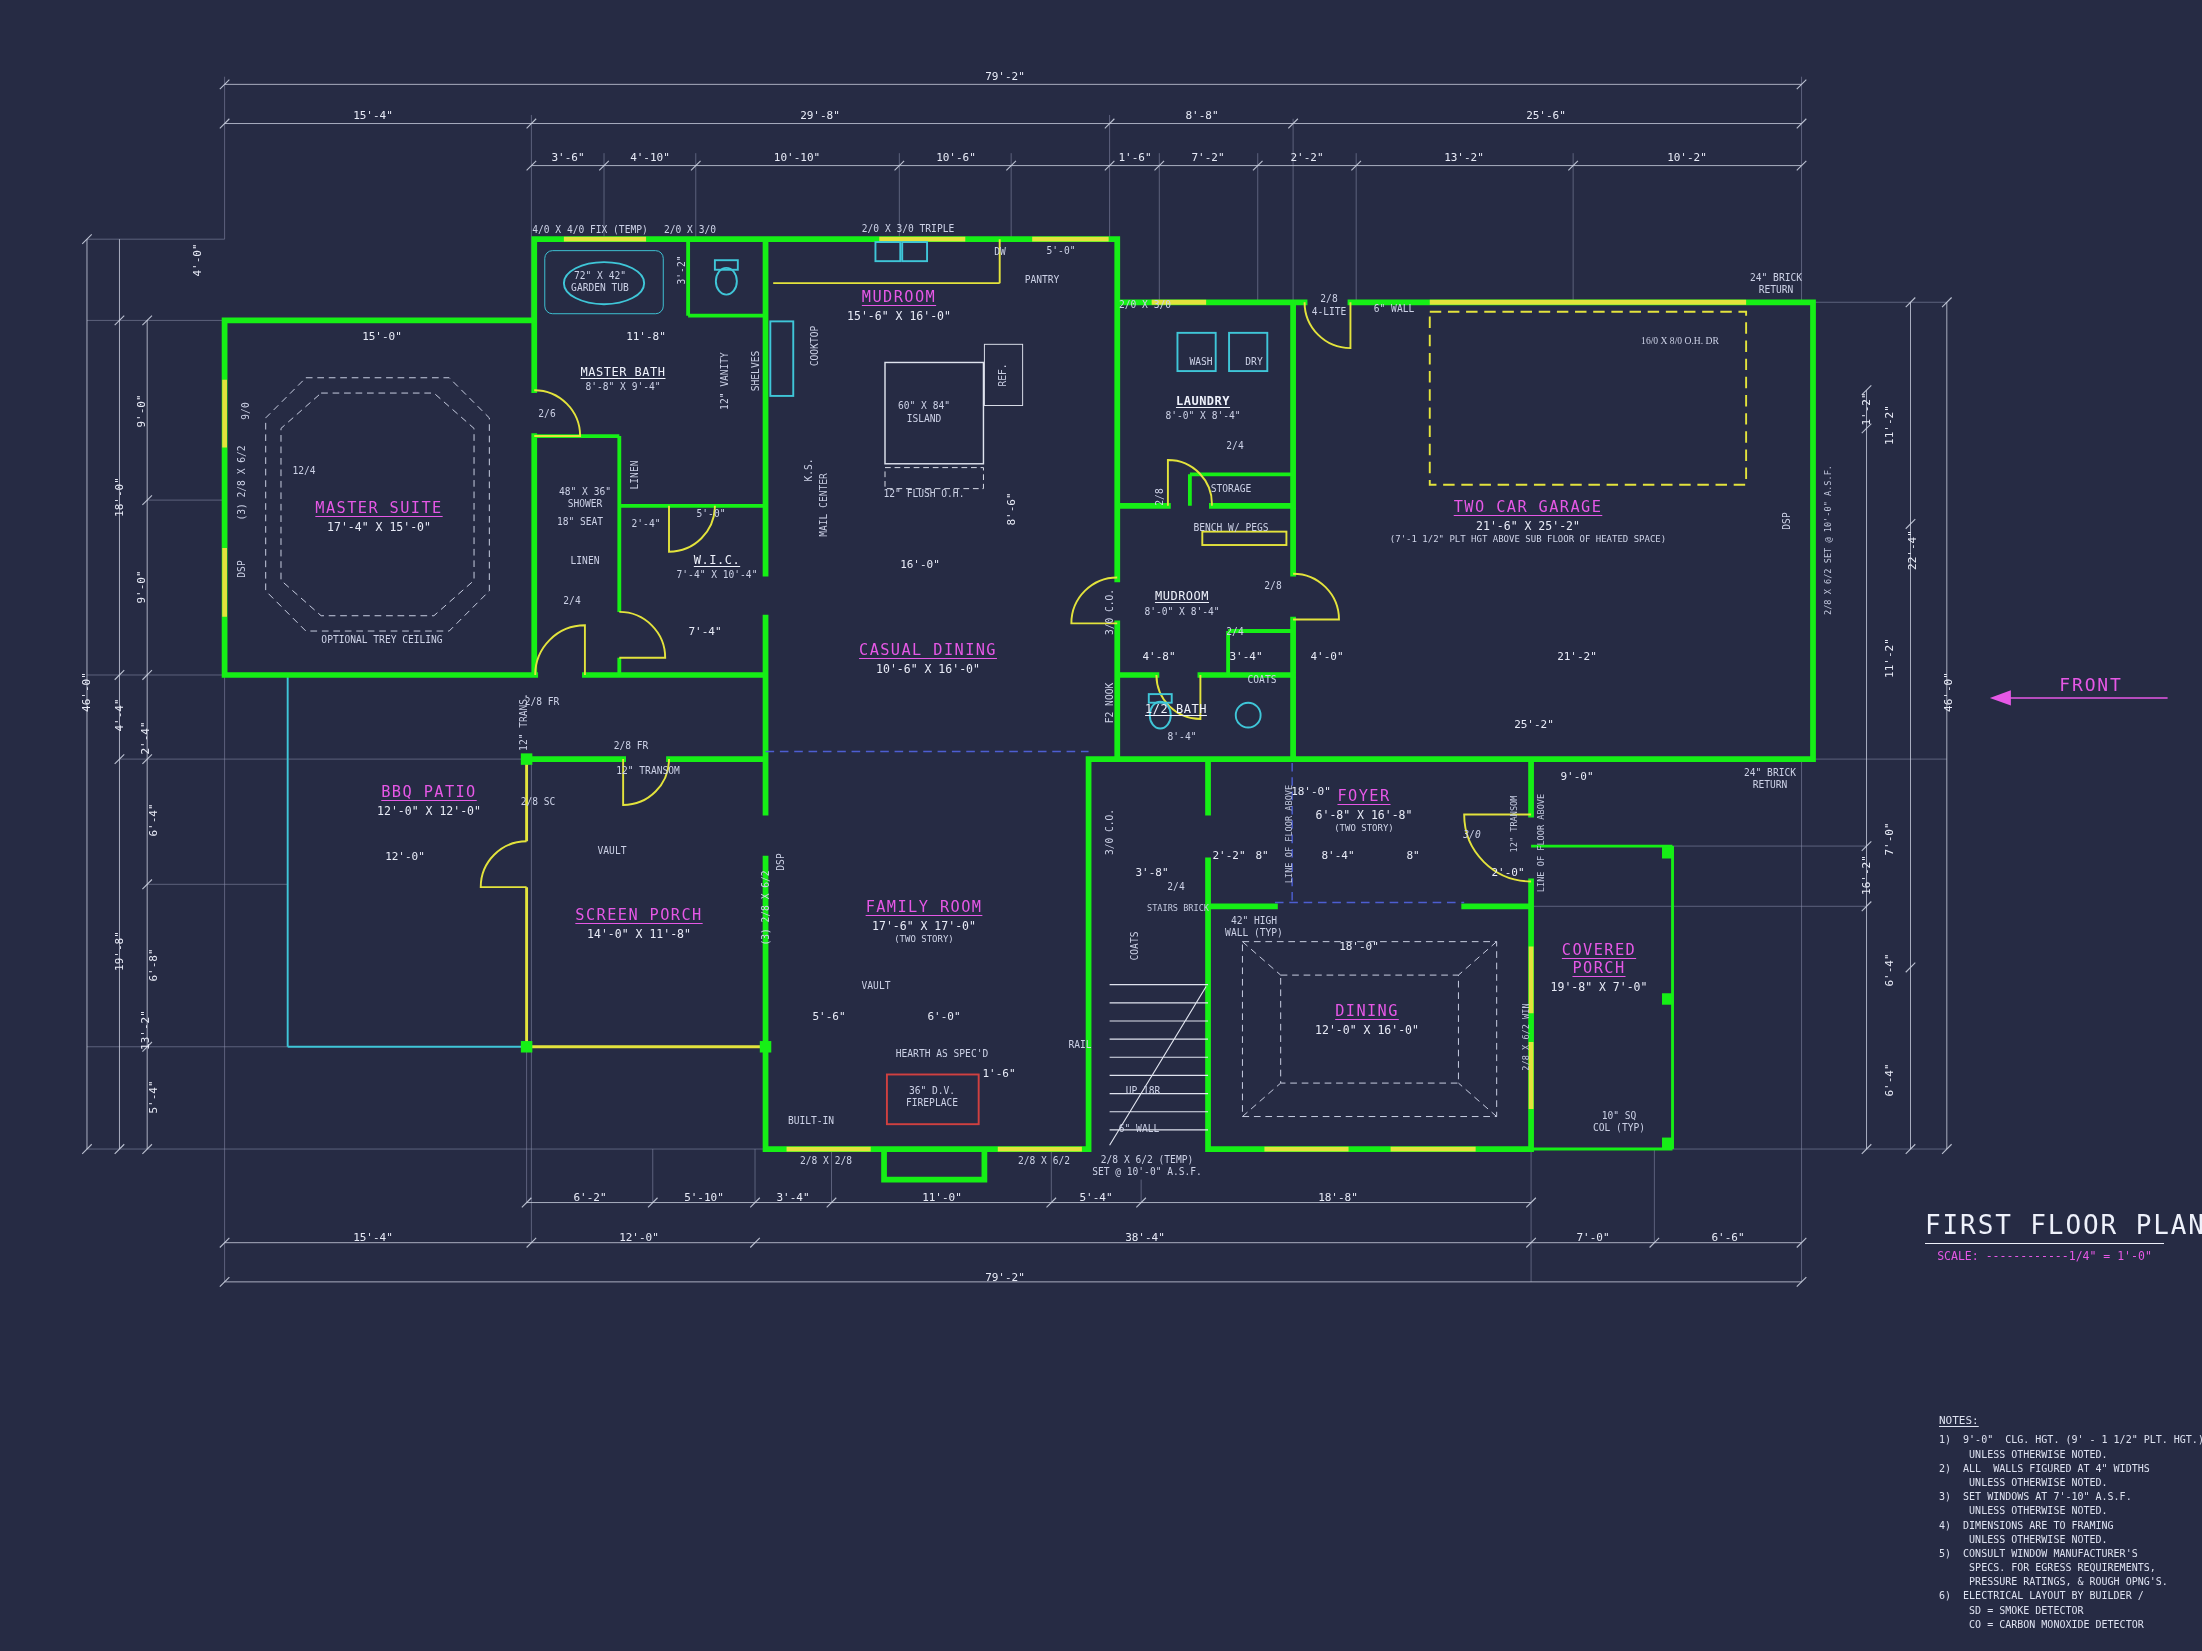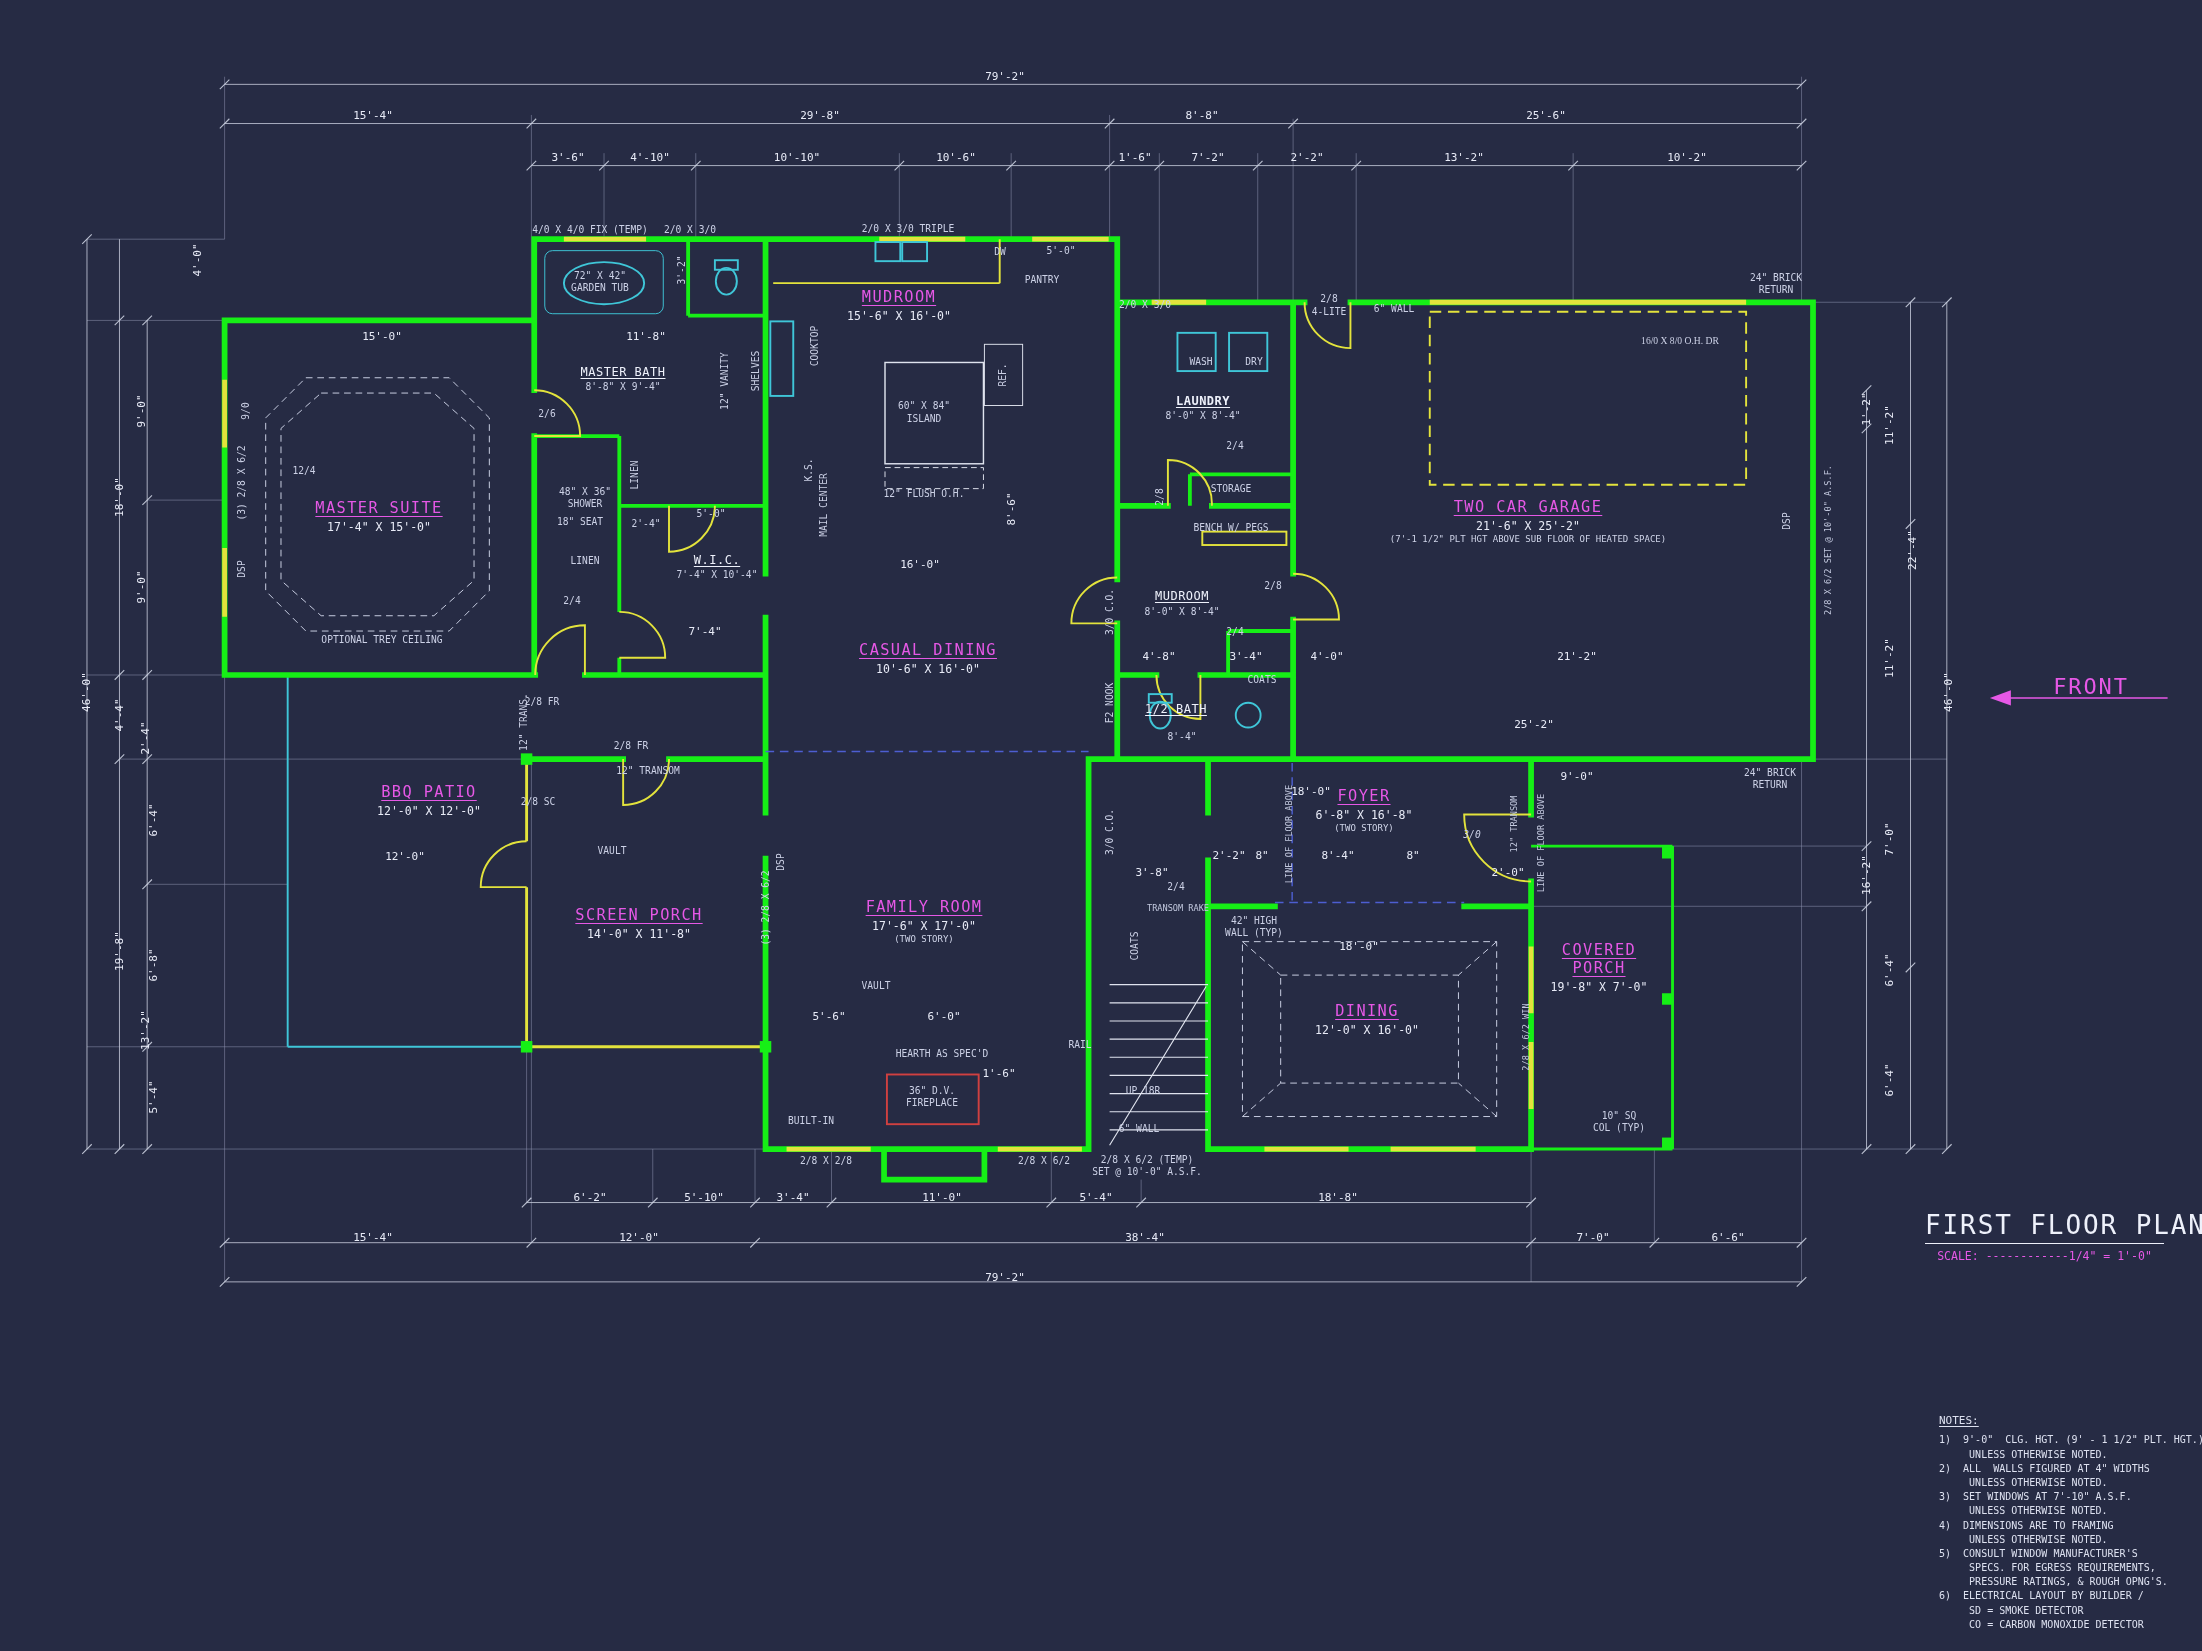--- a/index.html
+++ b/index.html
@@ -11,21 +11,21 @@
   .anno.sm{font-size:9.6px;color:#ccd1e6;}
   .anno.xs{font-size:8.6px;color:#c2c8de;}
   .anno.dim{font-size:11px;color:#e8ebf7;}
   .anno.rm{font-size:12px;color:#eef1fb;text-decoration:underline;text-underline-offset:1.9px;letter-spacing:0.5px;}
   .room-block{position:absolute;transform:translateX(-50%);text-align:center;white-space:nowrap;}
   .rname{color:#e658e6;font-size:15.3px;letter-spacing:1.4px;text-decoration:underline;
          text-underline-offset:2.9px;white-space:pre-line;line-height:1.15;}
   .rdims{color:#e8ebf7;font-size:11.5px;margin-top:2.9px;}
   .rnote{color:#cfd4e8;font-size:9px;margin-top:1px;}
   .front{position:absolute;left:2091px;top:674px;transform:translateX(-50%);color:#e658e6;
-         font-size:22px;letter-spacing:1.9px;}
+         font-size:18px;letter-spacing:1.9px;}
   .tb{position:absolute;left:1925px;top:1210px;width:239px;text-align:center;}
   .tb-title{color:#eef1fb;font-size:26px;letter-spacing:1.9px;border-bottom:1.9px solid #eef1fb;
             padding-bottom:2.9px;white-space:nowrap;}
   .tb-scale{color:#e658e6;font-size:11.5px;margin-top:4.8px;white-space:nowrap;}
   .areabox{position:absolute;left:1958px;top:1296px;width:174px;border:1.4px solid #d8dcea;
            padding:6.7px 8.6px;color:#e8ebf7;font-size:10.5px;line-height:1.4;text-align:left;}
   .notes{position:absolute;left:1939px;top:1413px;width:268px;color:#dde1f0;font-size:10px;
          line-height:1.42;text-align:left;}
   .notes-title{text-decoration:underline;text-underline-offset:1.9px;margin-bottom:4.8px;font-size:11px;}
   .note-line{white-space:pre;}
@@ -240,21 +240,21 @@
       <span class="anno sm" style="left: 780px; top: 862px; transform: translate(-50%, -50%) rotate(-90deg);">DSP</span>
       <span class="anno dim" style="left: 829px; top: 1016px; transform: translate(-50%, -50%);">5'-6"</span>
       <span class="anno dim" style="left: 944px; top: 1016px; transform: translate(-50%, -50%);">6'-0"</span>
       <span class="anno sm" style="left: 942px; top: 1053px; transform: translate(-50%, -50%);">HEARTH AS SPEC'D</span>
       <span class="anno dim" style="left: 999px; top: 1073px; transform: translate(-50%, -50%);">1'-6"</span>
       <span class="anno sm" style="left: 932px; top: 1090px; transform: translate(-50%, -50%);">36" D.V.</span>
       <span class="anno sm" style="left: 932px; top: 1102px; transform: translate(-50%, -50%);">FIREPLACE</span>
       <span class="anno sm" style="left: 811px; top: 1120px; transform: translate(-50%, -50%);">BUILT-IN</span>
       <span class="anno sm" style="left: 1080px; top: 1044px; transform: translate(-50%, -50%);">RAIL</span>
       <span class="anno sm" style="left: 1143px; top: 1090px; transform: translate(-50%, -50%);">UP 18R</span>
-      <span class="anno xs" style="left: 1178px; top: 908px; transform: translate(-50%, -50%);">TRANSOM RAKE</span>
+      <span class="anno xs" style="left: 1178px; top: 908px; transform: translate(-50%, -50%);">STAIRS BRICK</span>
       <span class="anno sm" style="left: 1134px; top: 946px; transform: translate(-50%, -50%) rotate(-90deg);">COATS</span>
       <span class="anno sm" style="left: 1254px; top: 920px; transform: translate(-50%, -50%);">42" HIGH</span>
       <span class="anno sm" style="left: 1254px; top: 932px; transform: translate(-50%, -50%);">WALL (TYP)</span>
       <span class="anno dim" style="left: 1152px; top: 872px; transform: translate(-50%, -50%);">3'-8"</span>
       <span class="anno sm" style="left: 1176px; top: 886px; transform: translate(-50%, -50%);">2/4</span>
       <span class="anno dim" style="left: 1229px; top: 855px; transform: translate(-50%, -50%);">2'-2"</span>
       <span class="anno dim" style="left: 1262px; top: 855px; transform: translate(-50%, -50%);">8"</span>
       <span class="anno dim" style="left: 1338px; top: 855px; transform: translate(-50%, -50%);">8'-4"</span>
       <span class="anno dim" style="left: 1413px; top: 855px; transform: translate(-50%, -50%);">8"</span>
       <span class="anno dim" style="left: 1311px; top: 791px; transform: translate(-50%, -50%);">18'-0"</span>

